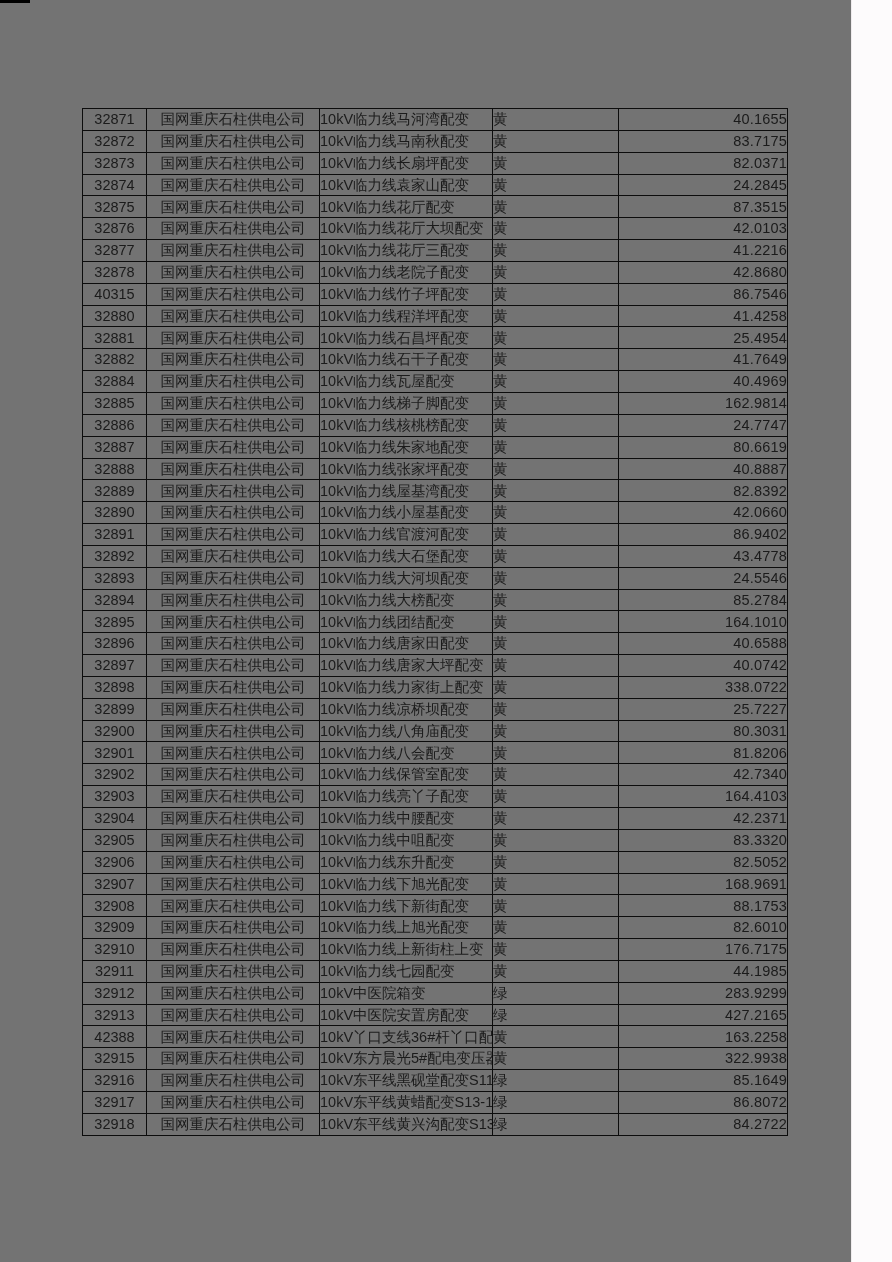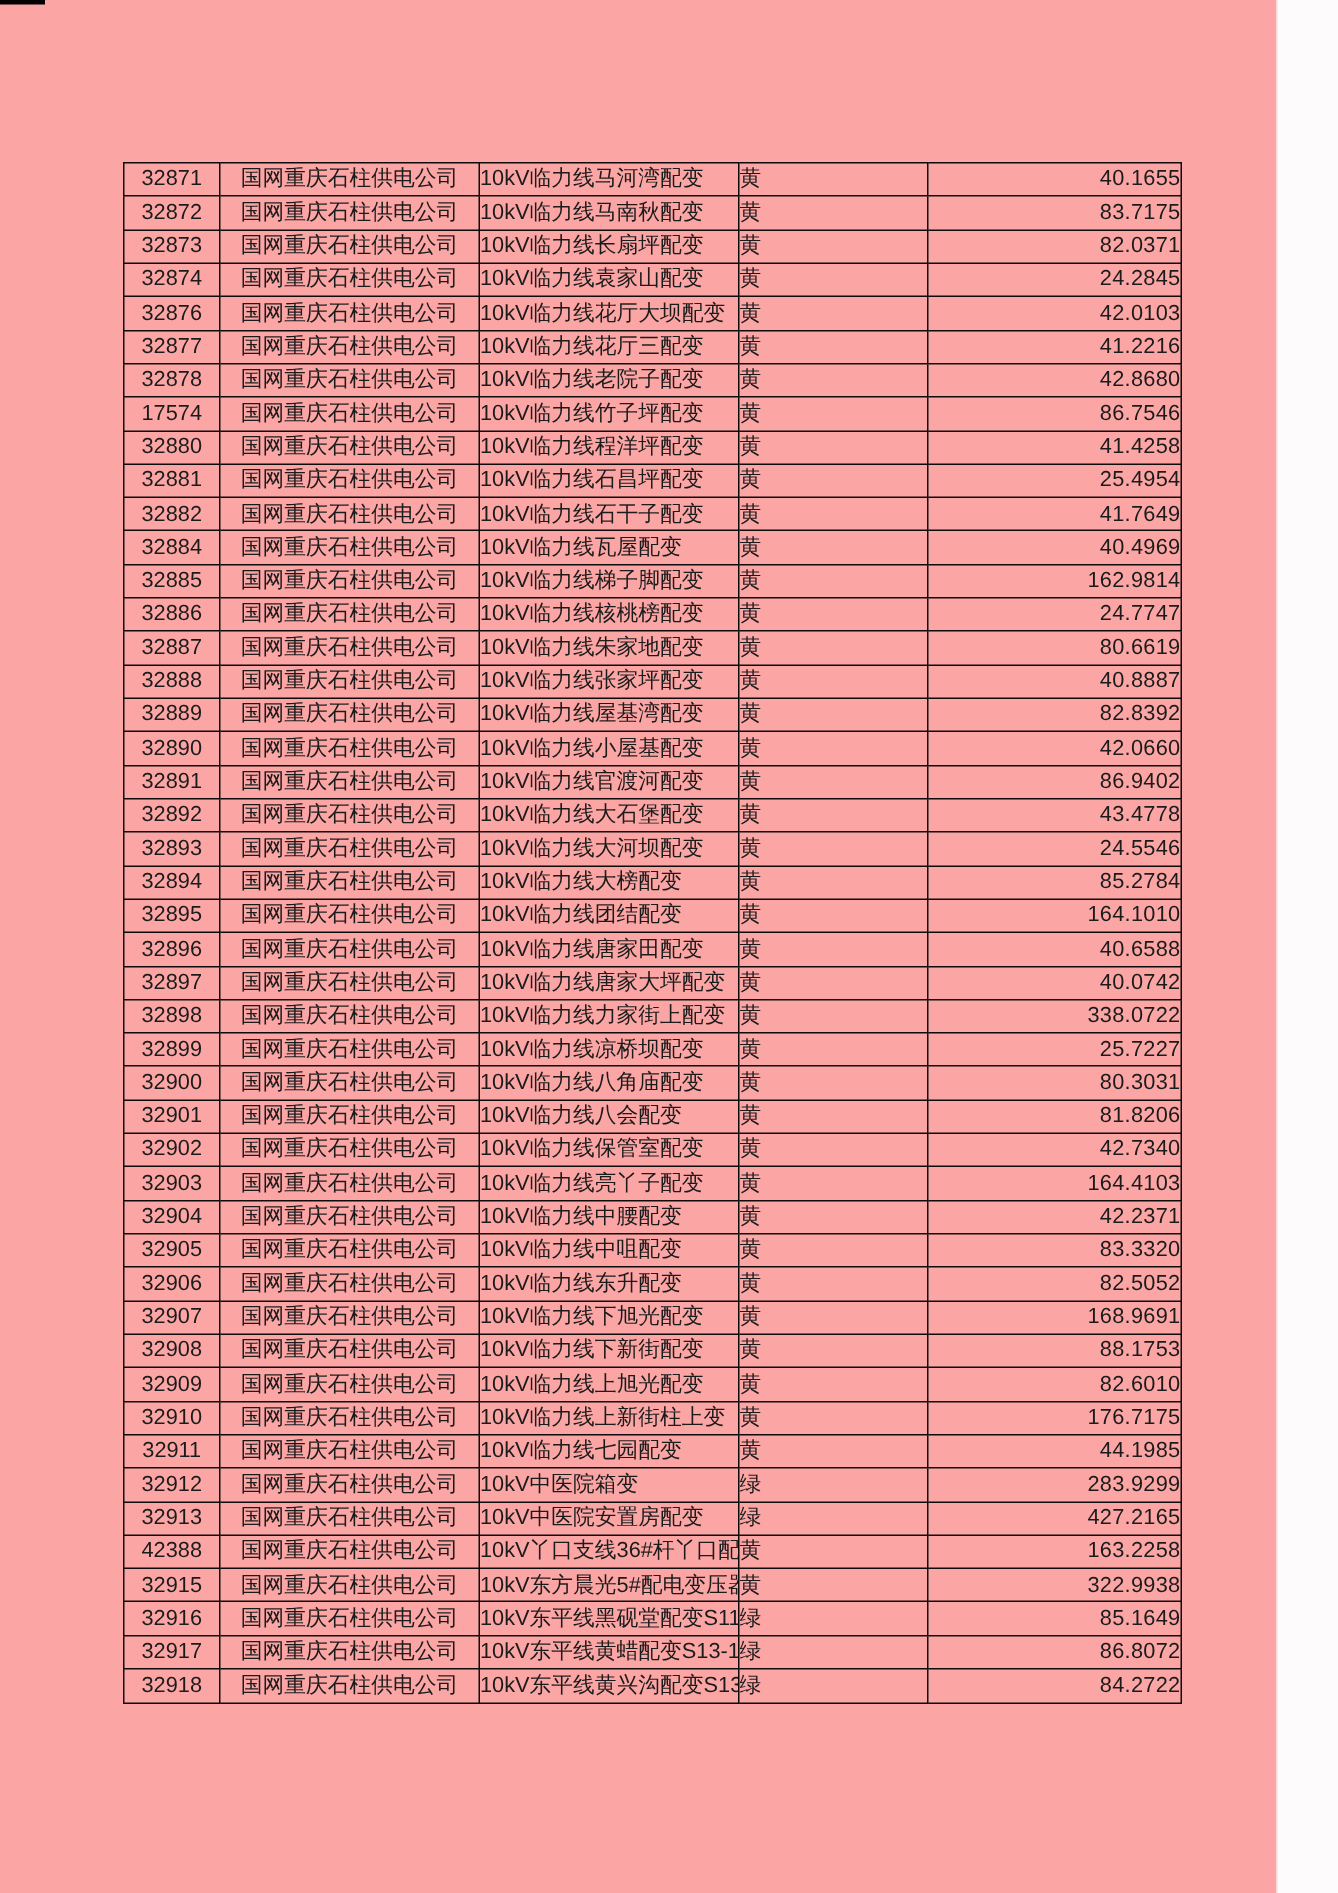--- a/index.html
+++ b/index.html
@@ -5,21 +5,21 @@
   html, body {
     margin: 0;
     padding: 0;
     background: #ffffff;
     font-family: "Liberation Sans", "DejaVu Sans", sans-serif;
   }
   .page {
     position: relative;
     width: 892px;
     height: 1262px;
-    background: #fca5a5;
+    background: #737373;
     overflow: hidden;
   }
   .corner-mark {
     position: absolute;
     left: 0;
     top: 0;
     width: 30px;
     height: 3px;
     background: #000000;
   }
@@ -93,20 +93,27 @@
           <td class="col-value">82.0371</td>
         </tr>
         <tr>
           <td class="col-id">32874</td>
           <td class="col-company">国网重庆石柱供电公司</td>
           <td class="col-name">10kV临力线袁家山配变</td>
           <td class="col-status">黄</td>
           <td class="col-value">24.2845</td>
         </tr>
         <tr>
+          <td class="col-id">32875</td>
+          <td class="col-company">国网重庆石柱供电公司</td>
+          <td class="col-name">10kV临力线花厅配变</td>
+          <td class="col-status">黄</td>
+          <td class="col-value">87.3515</td>
+        </tr>
+        <tr>
           <td class="col-id">32876</td>
           <td class="col-company">国网重庆石柱供电公司</td>
           <td class="col-name">10kV临力线花厅大坝配变</td>
           <td class="col-status">黄</td>
           <td class="col-value">42.0103</td>
         </tr>
         <tr>
           <td class="col-id">32877</td>
           <td class="col-company">国网重庆石柱供电公司</td>
           <td class="col-name">10kV临力线花厅三配变</td>
@@ -114,21 +121,21 @@
           <td class="col-value">41.2216</td>
         </tr>
         <tr>
           <td class="col-id">32878</td>
           <td class="col-company">国网重庆石柱供电公司</td>
           <td class="col-name">10kV临力线老院子配变</td>
           <td class="col-status">黄</td>
           <td class="col-value">42.8680</td>
         </tr>
         <tr>
-          <td class="col-id">17574</td>
+          <td class="col-id">40315</td>
           <td class="col-company">国网重庆石柱供电公司</td>
           <td class="col-name">10kV临力线竹子坪配变</td>
           <td class="col-status">黄</td>
           <td class="col-value">86.7546</td>
         </tr>
         <tr>
           <td class="col-id">32880</td>
           <td class="col-company">国网重庆石柱供电公司</td>
           <td class="col-name">10kV临力线程洋坪配变</td>
           <td class="col-status">黄</td>

